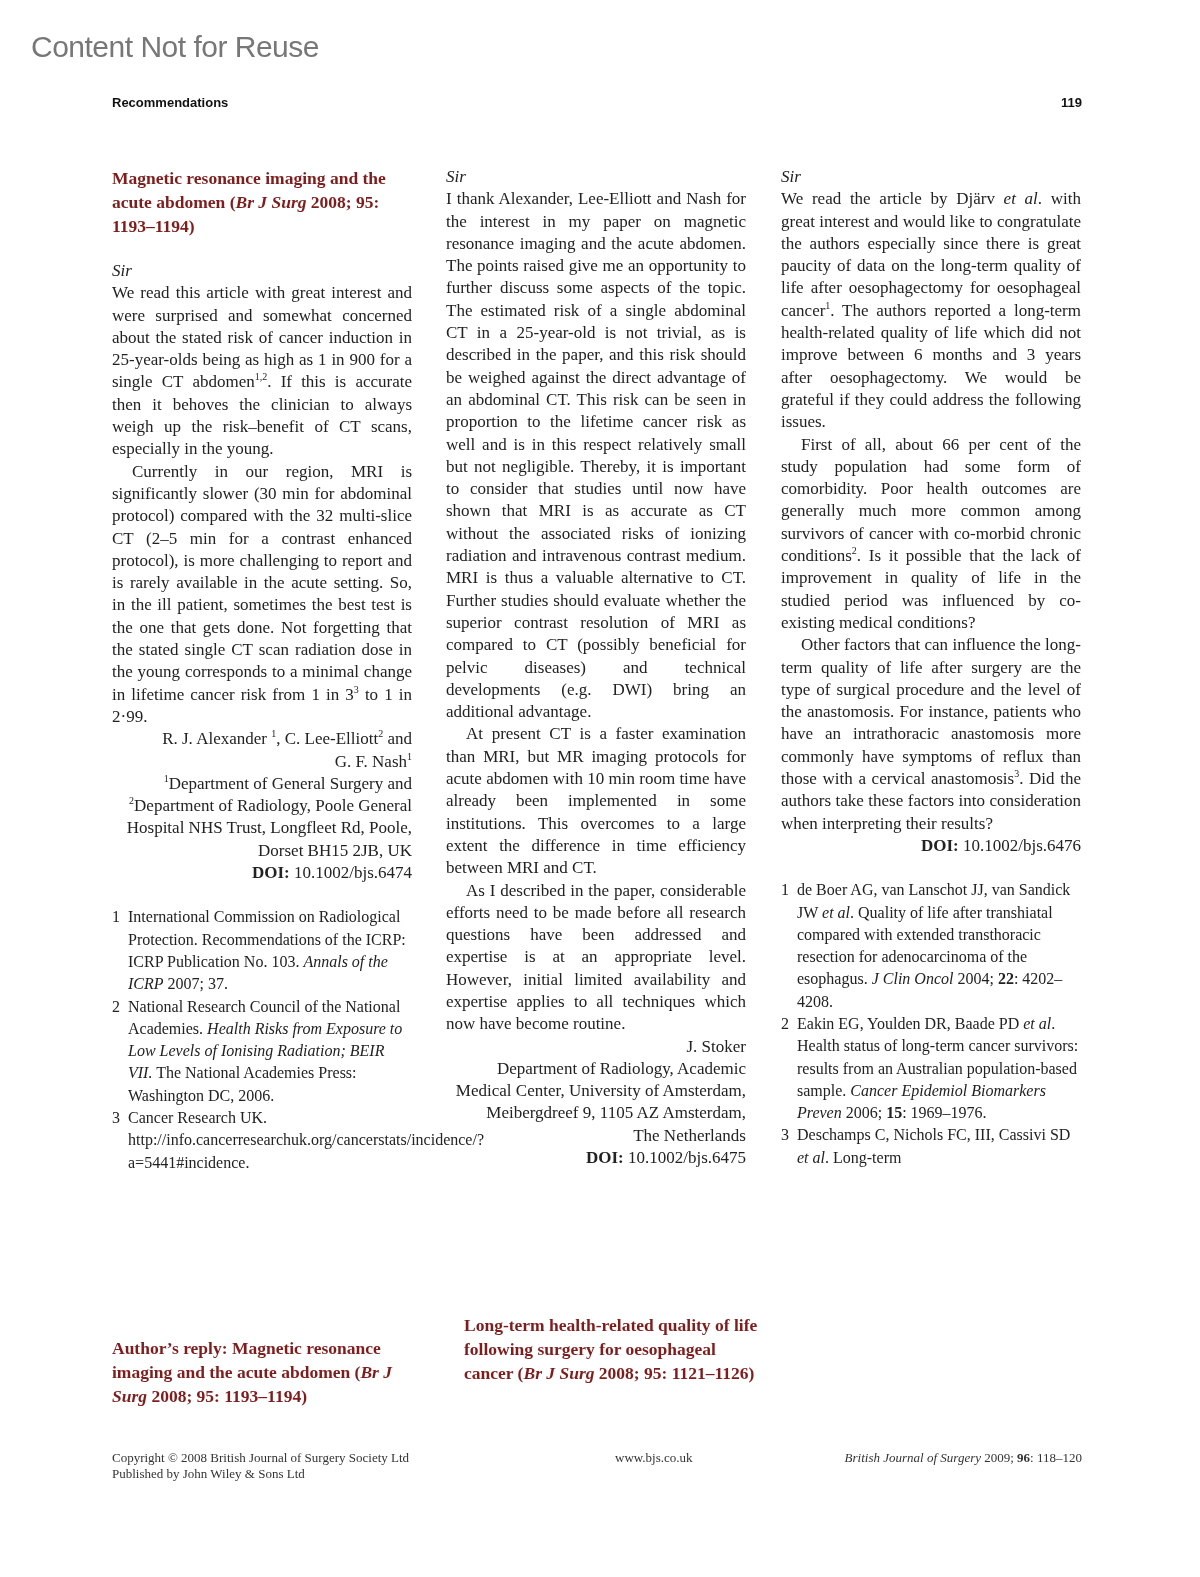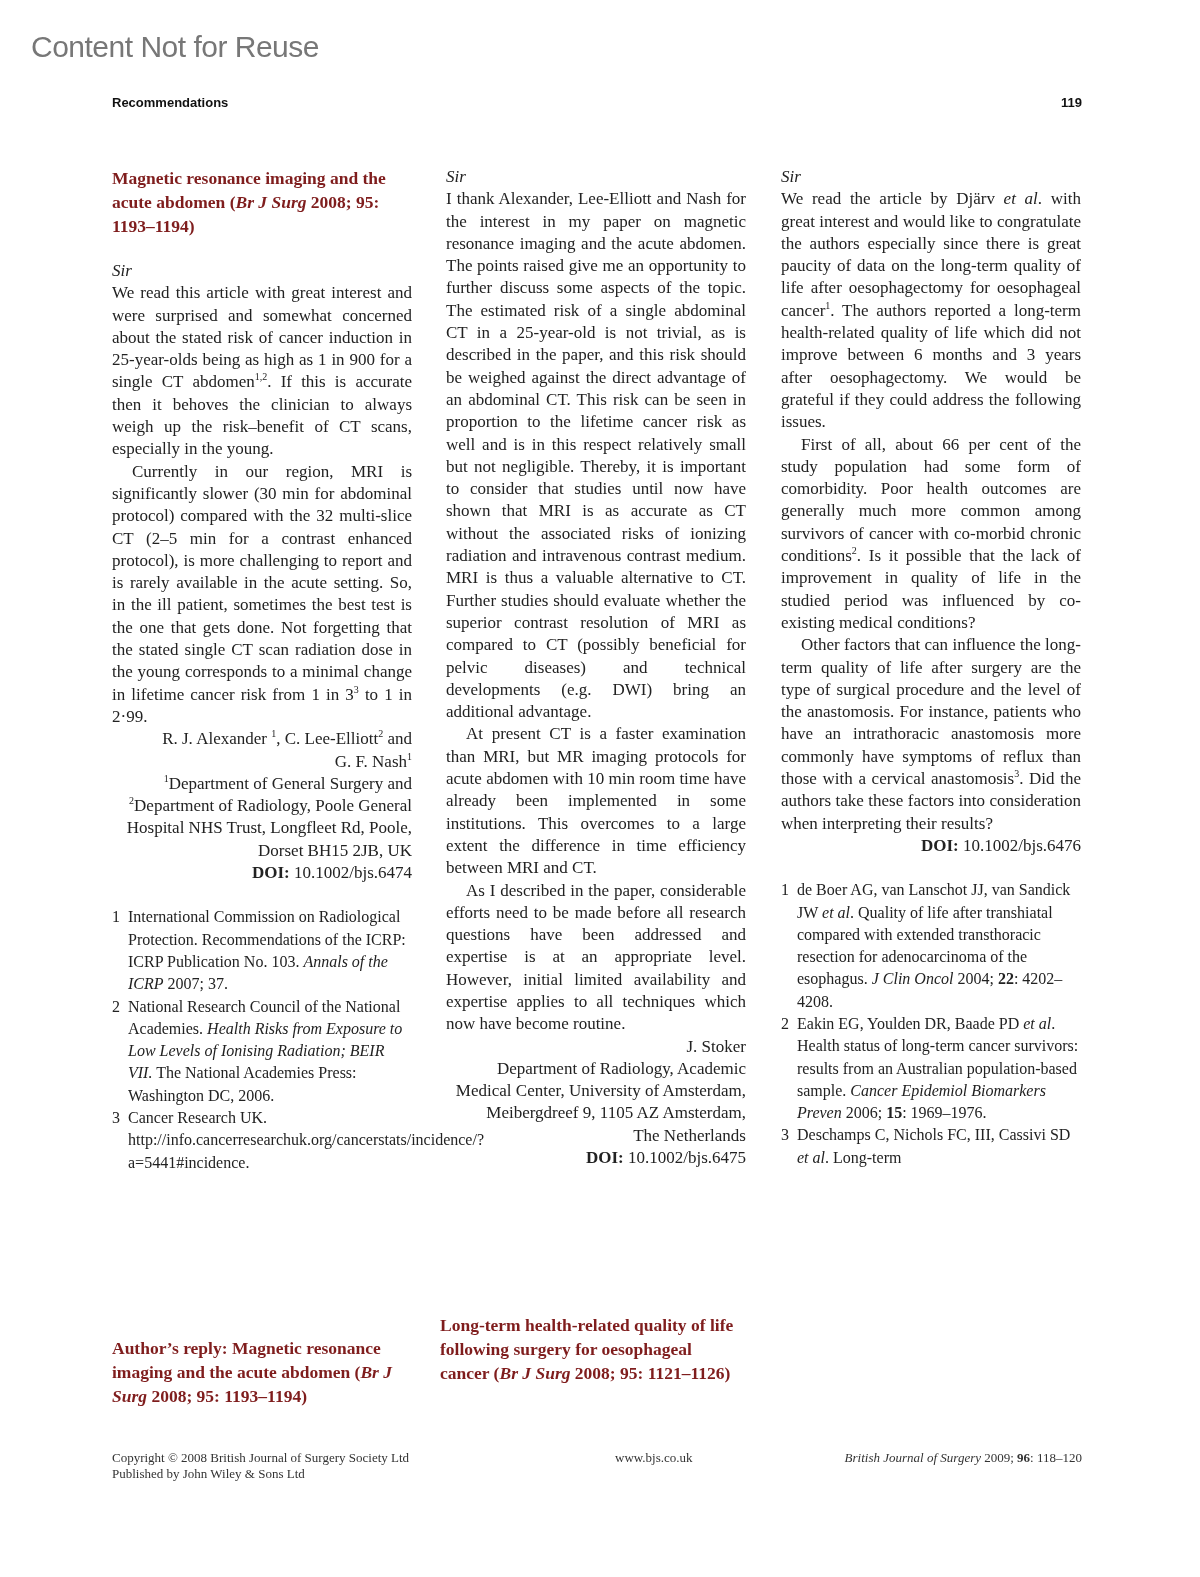--- a/index.html
+++ b/index.html
@@ -85,21 +85,21 @@
     <p class="affil">
       <span>Department of Radiology, Academic</span><br>
       <span>Medical Center, University of Amsterdam,</span><br>
       <span>Meibergdreef 9, 1105 AZ Amsterdam,</span><br>
       <span>The Netherlands</span>
     </p>
     <p class="doi"><b>DOI:</b><span> 10.1002/bjs.6475</span></p>
   </div>
 </div>
 
-<h2 class="title abs-title" style="left:440px; top:1313px;"><span>Long-term health-related quality of life following surgery for oesophageal cancer (</span><i>Br J Surg</i><span> 2008; 95: 1121–1126)</span></h2>
+<h2 class="title abs-title" style="left:464px; top:1313px;"><span>Long-term health-related quality of life following surgery for oesophageal cancer (</span><i>Br J Surg</i><span> 2008; 95: 1121–1126)</span></h2>
 
 <div class="col col3">
   <div>
     <p class="sir">Sir</p>
     <p class="body"><span>We read the article by Djärv </span><i>et al</i><span>. with great interest and would like to congratulate the authors especially since there is great paucity of data on the long-term quality of life after oesophagectomy for oesophageal cancer</span><sup>1</sup><span>. The authors reported a long-term health-related quality of life which did not improve between 6 months and 3 years after oesophagectomy. We would be grateful if they could address the following issues.</span></p>
     <p class="body indent"><span>First of all, about 66 per cent of the study population had some form of comorbidity. Poor health outcomes are generally much more common among survivors of cancer with co-morbid chronic conditions</span><sup>2</sup><span>. Is it possible that the lack of improvement in quality of life in the studied period was influenced by co-existing medical conditions?</span></p>
     <p class="body indent"><span>Other factors that can influence the long-term quality of life after surgery are the type of surgical procedure and the level of the anastomosis. For instance, patients who have an intrathoracic anastomosis more commonly have symptoms of reflux than those with a cervical anastomosis</span><sup>3</sup><span>. Did the authors take these factors into consideration when interpreting their results?</span></p>
     <p class="doi"><b>DOI:</b><span> 10.1002/bjs.6476</span></p>
     <div class="gap-m"></div>
     <ol class="refs">

